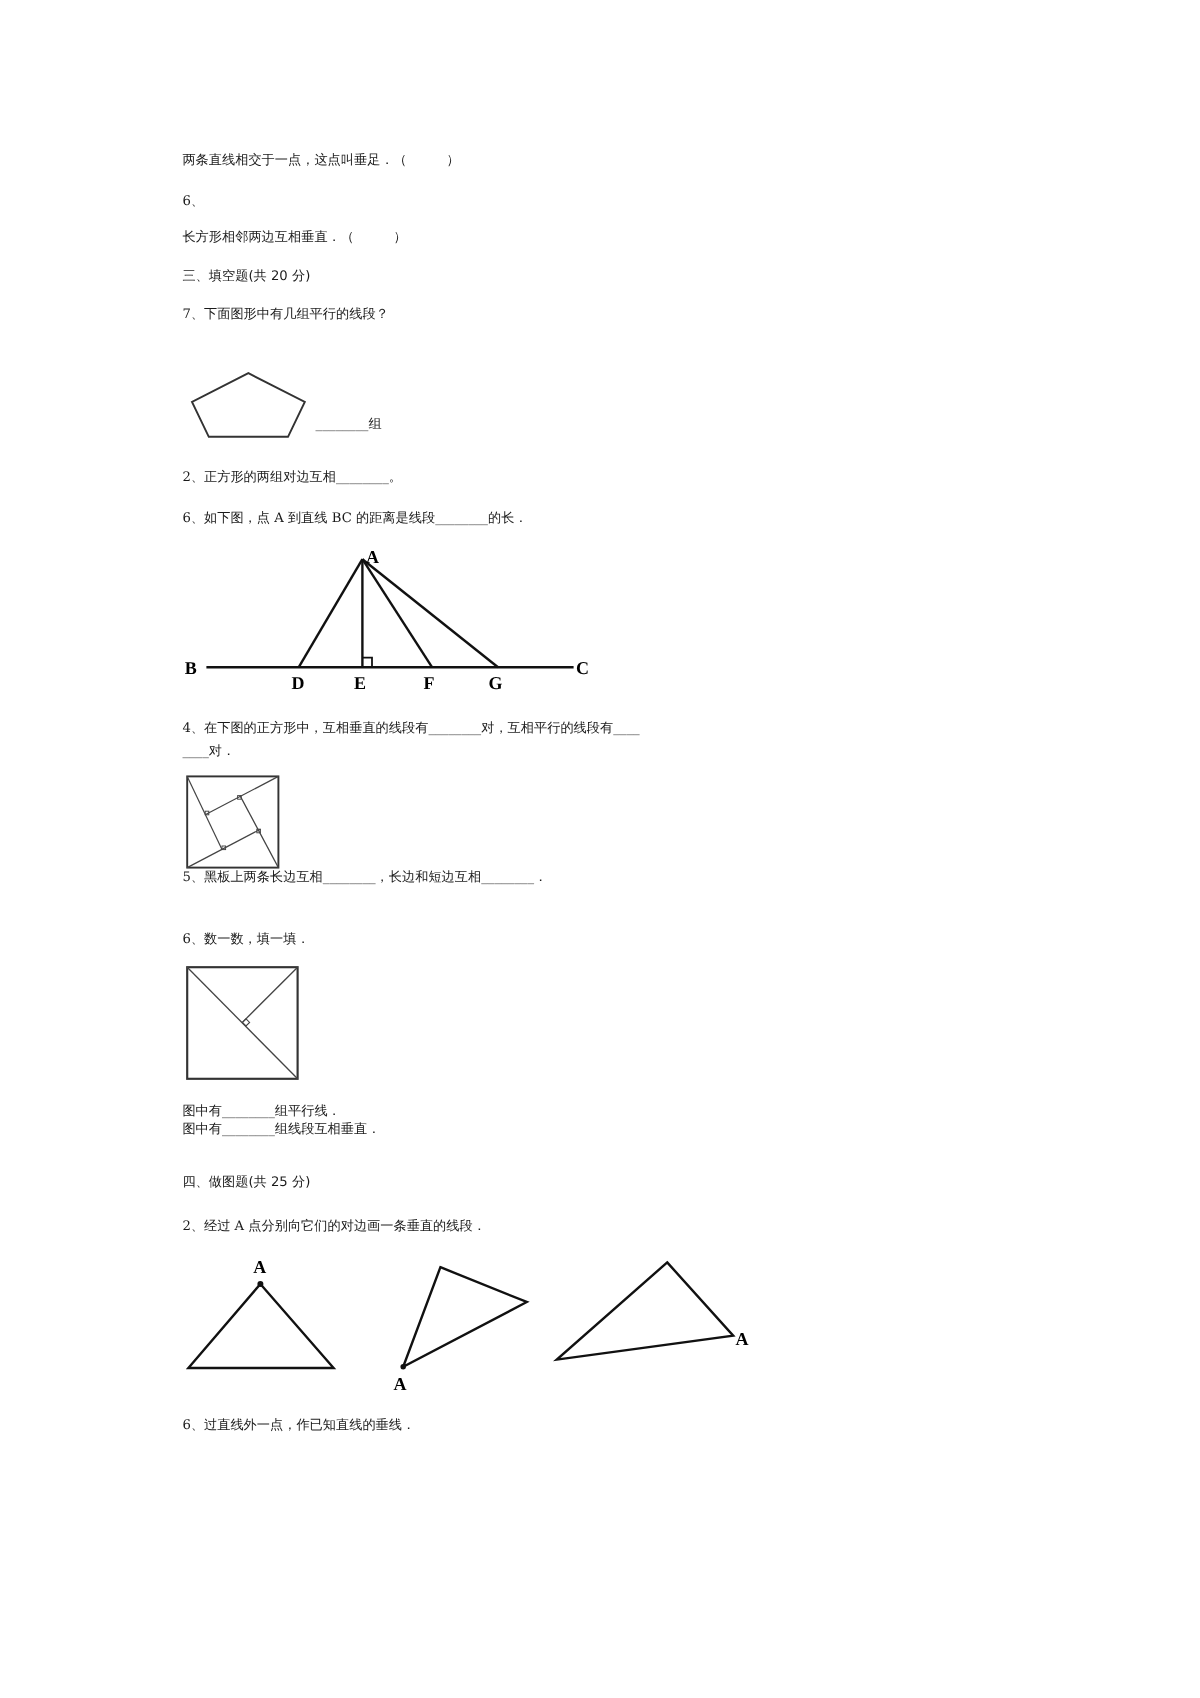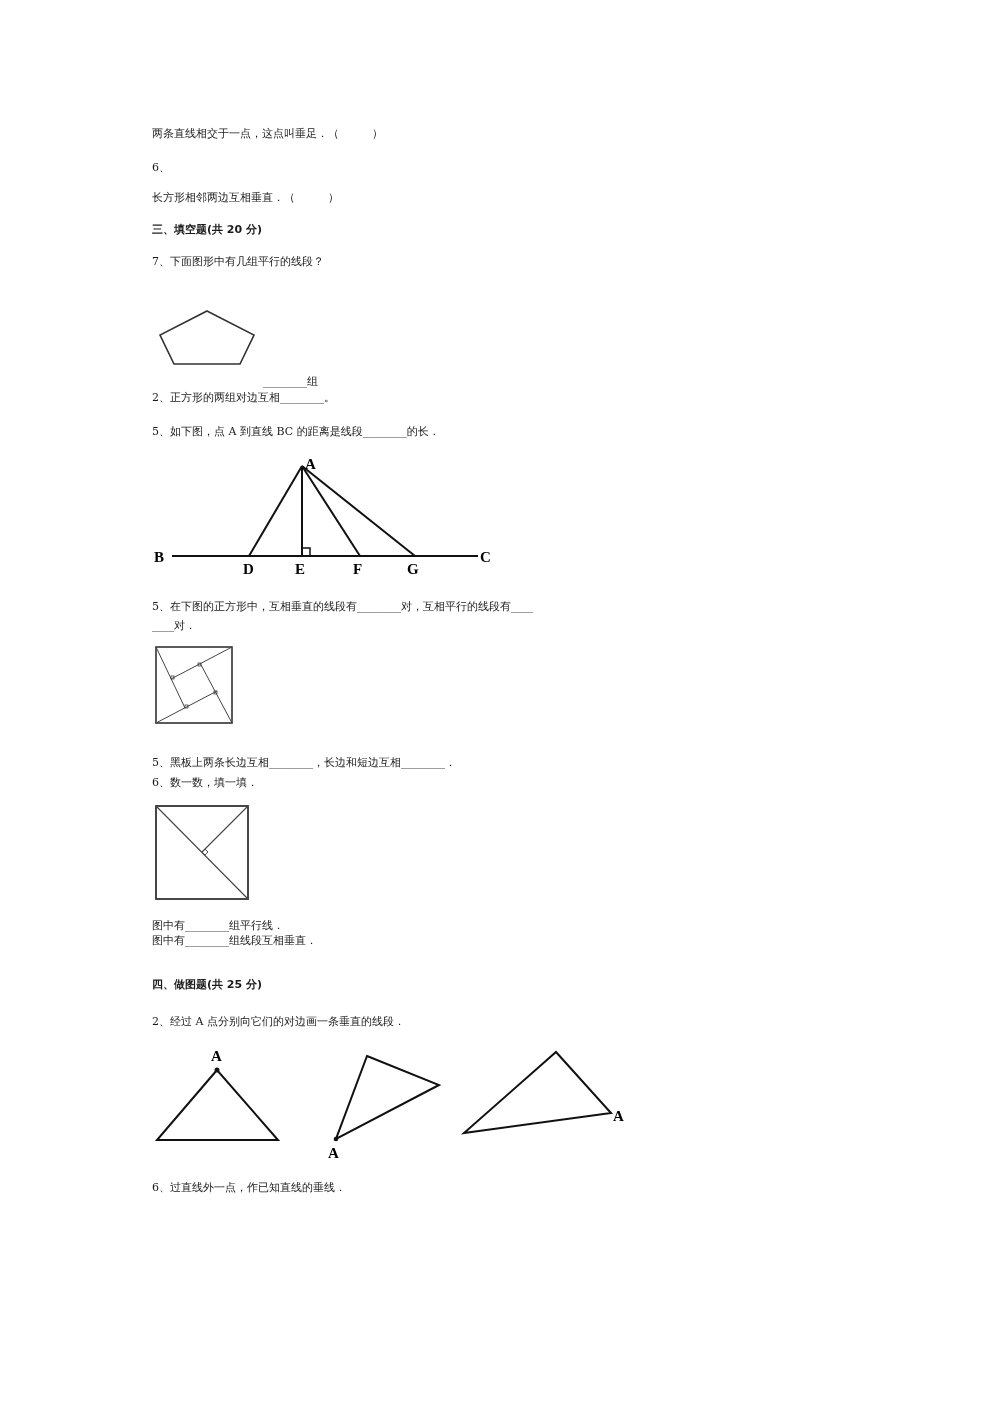--- a/index.html
+++ b/index.html
@@ -1,72 +1,72 @@
 <!DOCTYPE html>
 <html><head>
 <meta charset="utf-8">
 <style>
   html, body { margin:0; padding:0; background:#ffffff; }
   body { width:1000px; height:1415px; position:relative; overflow:hidden;
          font-family:"DejaVu Serif","Liberation Serif",serif; color:#1a1a1a; }
   .line { position:absolute; left:152px; font-size:11px; line-height:22px; white-space:pre; }
-  .heading { font-family:"DejaVu Sans","Liberation Sans",sans-serif; font-weight:bold; }
+  .heading { font-family:"DejaVu Sans","Liberation Sans",sans-serif; font-weight:normal; }
   .fig { position:absolute; }
   svg text { font-family:"Liberation Serif","DejaVu Serif",serif; font-weight:bold; }
 </style>
 </head>
 <body>
 
 <div class="line" style="top:123px">两条直线相交于一点，这点叫垂足．（　　　）</div>
 <div class="line" style="top:157px">6、</div>
 <div class="line" style="top:187px">长方形相邻两边互相垂直．（　　　）</div>
 <div class="line heading" style="top:219px">三、填空题(共 20 分)</div>
 <div class="line" style="top:251px">7、下面图形中有几组平行的线段？</div>
 
 <svg class="fig" style="left:155px;top:308px" width="105" height="60" viewBox="0 0 105 60">
   <polygon points="52,3 99,27 85,56 19,56 5,27" fill="none" stroke="#333" stroke-width="1.6"></polygon>
 </svg>
 <svg class="fig" style="left:155px;top:308px" width="105" height="60" viewBox="0 0 105 60"></svg>
-<div class="line" style="top:371px;left:263px">________组</div>
+<div class="line" style="top:343px;left:263px">________组</div>
 
 <div class="line" style="top:387px">2、正方形的两组对边互相________。</div>
-<div class="line" style="top:421px">5、如下图，点 A 到直线 BC 的距离是线段________的长．</div>
+<div class="line" style="top:421px">6、如下图，点 A 到直线 BC 的距离是线段________的长．</div>
 
 <svg class="fig" style="left:150px;top:452px" width="350" height="125" viewBox="0 0 350 125">
   <line x1="22" y1="104" x2="328" y2="104" stroke="#111" stroke-width="2"></line>
   <line x1="152" y1="14" x2="99" y2="104" stroke="#111" stroke-width="2"></line>
   <line x1="152" y1="14" x2="152" y2="104" stroke="#111" stroke-width="2"></line>
   <line x1="152" y1="14" x2="210" y2="104" stroke="#111" stroke-width="2"></line>
   <line x1="152" y1="14" x2="265" y2="104" stroke="#111" stroke-width="2"></line>
   <polyline points="152,96 160,96 160,104" fill="none" stroke="#111" stroke-width="1.5"></polyline>
   <text x="155" y="17" font-size="15">A</text>
   <text x="4" y="110" font-size="15">B</text>
   <text x="330" y="110" font-size="15">C</text>
   <text x="93" y="122" font-size="15">D</text>
   <text x="145" y="122" font-size="15">E</text>
   <text x="203" y="122" font-size="15">F</text>
   <text x="257" y="122" font-size="15">G</text>
 </svg>
 
-<div class="line" style="top:596px">5、在下图的正方形中，互相垂直的线段有________对，互相平行的线段有____</div>
+<div class="line" style="top:596px">4、在下图的正方形中，互相垂直的线段有________对，互相平行的线段有____</div>
 <div class="line" style="top:615px">____对．</div>
 
 <svg class="fig" style="left:154px;top:645px" width="82" height="80" viewBox="0 0 82 80">
   <rect x="2" y="2" width="76" height="76" fill="none" stroke="#333" stroke-width="1.6"></rect>
   <line x1="2" y1="2" x2="31" y2="63" stroke="#444" stroke-width="1"></line>
   <line x1="78" y1="2" x2="17" y2="34" stroke="#444" stroke-width="1"></line>
   <line x1="78" y1="78" x2="46" y2="18" stroke="#444" stroke-width="1"></line>
   <line x1="2" y1="78" x2="63" y2="46" stroke="#444" stroke-width="1"></line>
   <rect x="17" y="31" width="3" height="3" fill="none" stroke="#444" stroke-width="0.8"></rect>
   <rect x="44" y="18" width="3" height="3" fill="none" stroke="#444" stroke-width="0.8"></rect>
   <rect x="60" y="46" width="3" height="3" fill="none" stroke="#444" stroke-width="0.8"></rect>
   <rect x="31" y="60" width="3" height="3" fill="none" stroke="#444" stroke-width="0.8"></rect>
 </svg>
 
-<div class="line" style="top:752px">5、黑板上两条长边互相________，长边和短边互相________．</div>
+<div class="line" style="top:720px">5、黑板上两条长边互相________，长边和短边互相________．</div>
 <div class="line" style="top:772px">6、数一数，填一填．</div>
 
 <svg class="fig" style="left:154px;top:804px" width="98" height="98" viewBox="0 0 98 98">
   <rect x="2" y="2" width="92" height="93" fill="none" stroke="#333" stroke-width="1.8"></rect>
   <line x1="2" y1="2" x2="94" y2="95" stroke="#444" stroke-width="1.1"></line>
   <line x1="94" y1="2" x2="48" y2="48" stroke="#444" stroke-width="1.1"></line>
   <polygon points="48,48 51,45 54,48 51,51" fill="none" stroke="#444" stroke-width="0.9"></polygon>
 </svg>
 
 <div class="line" style="top:915px">图中有________组平行线．</div>

